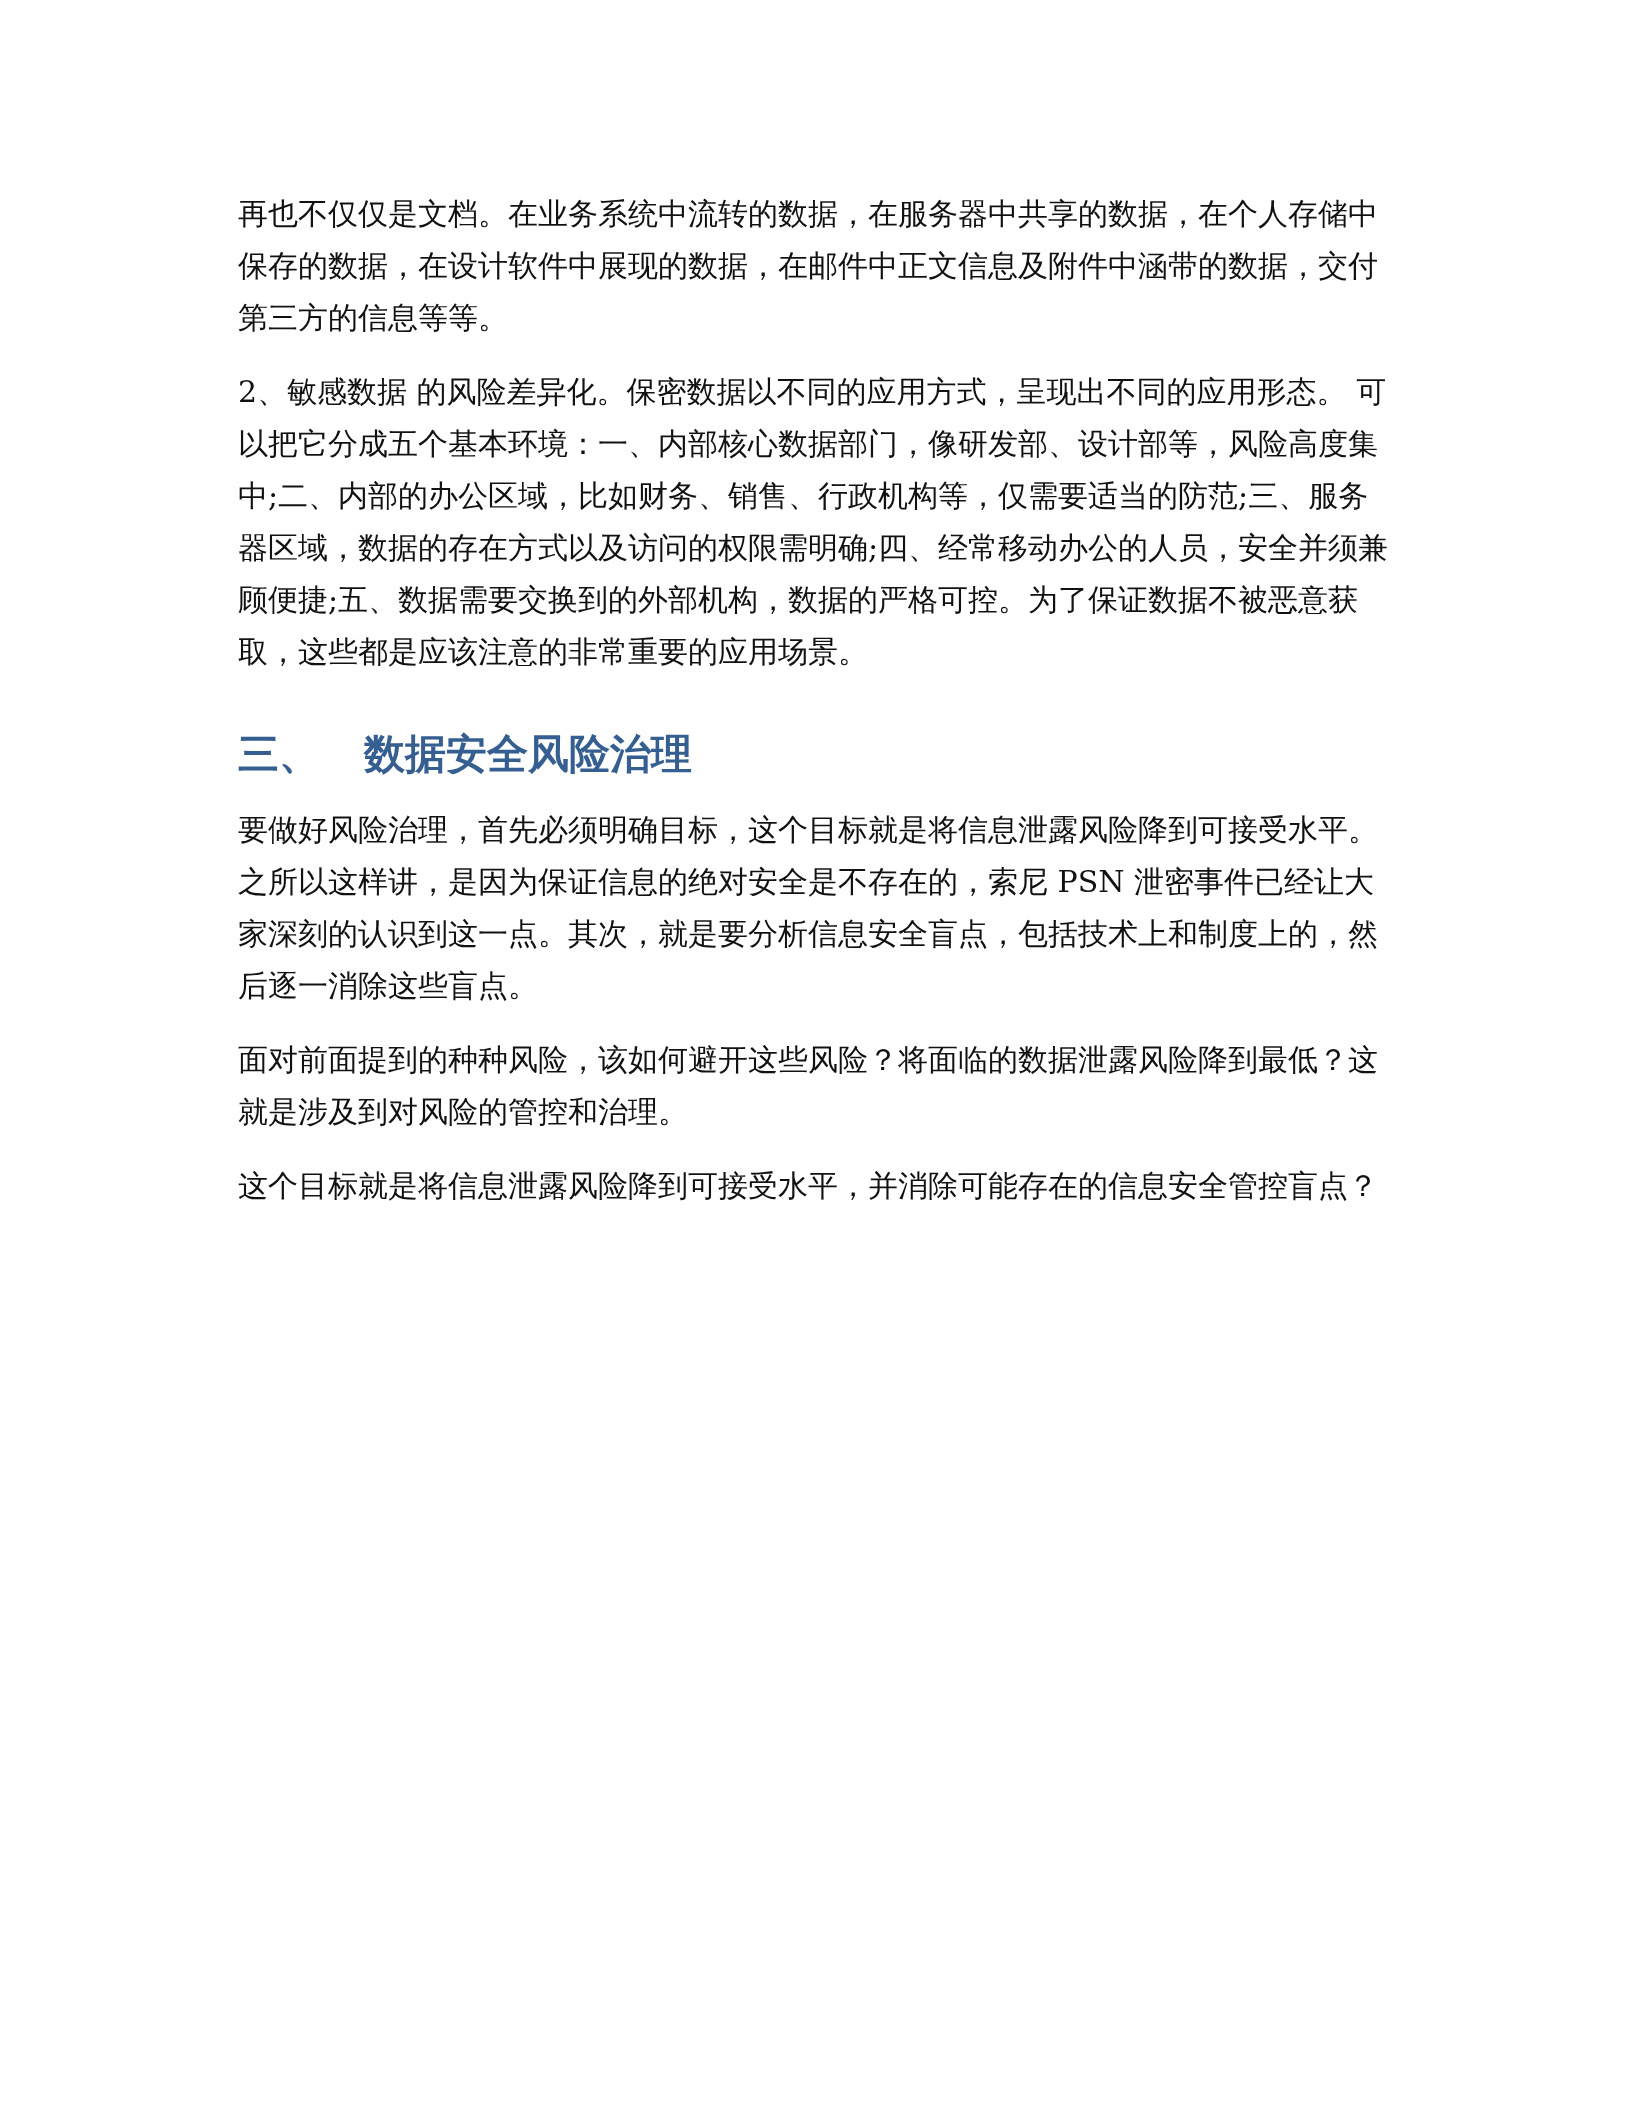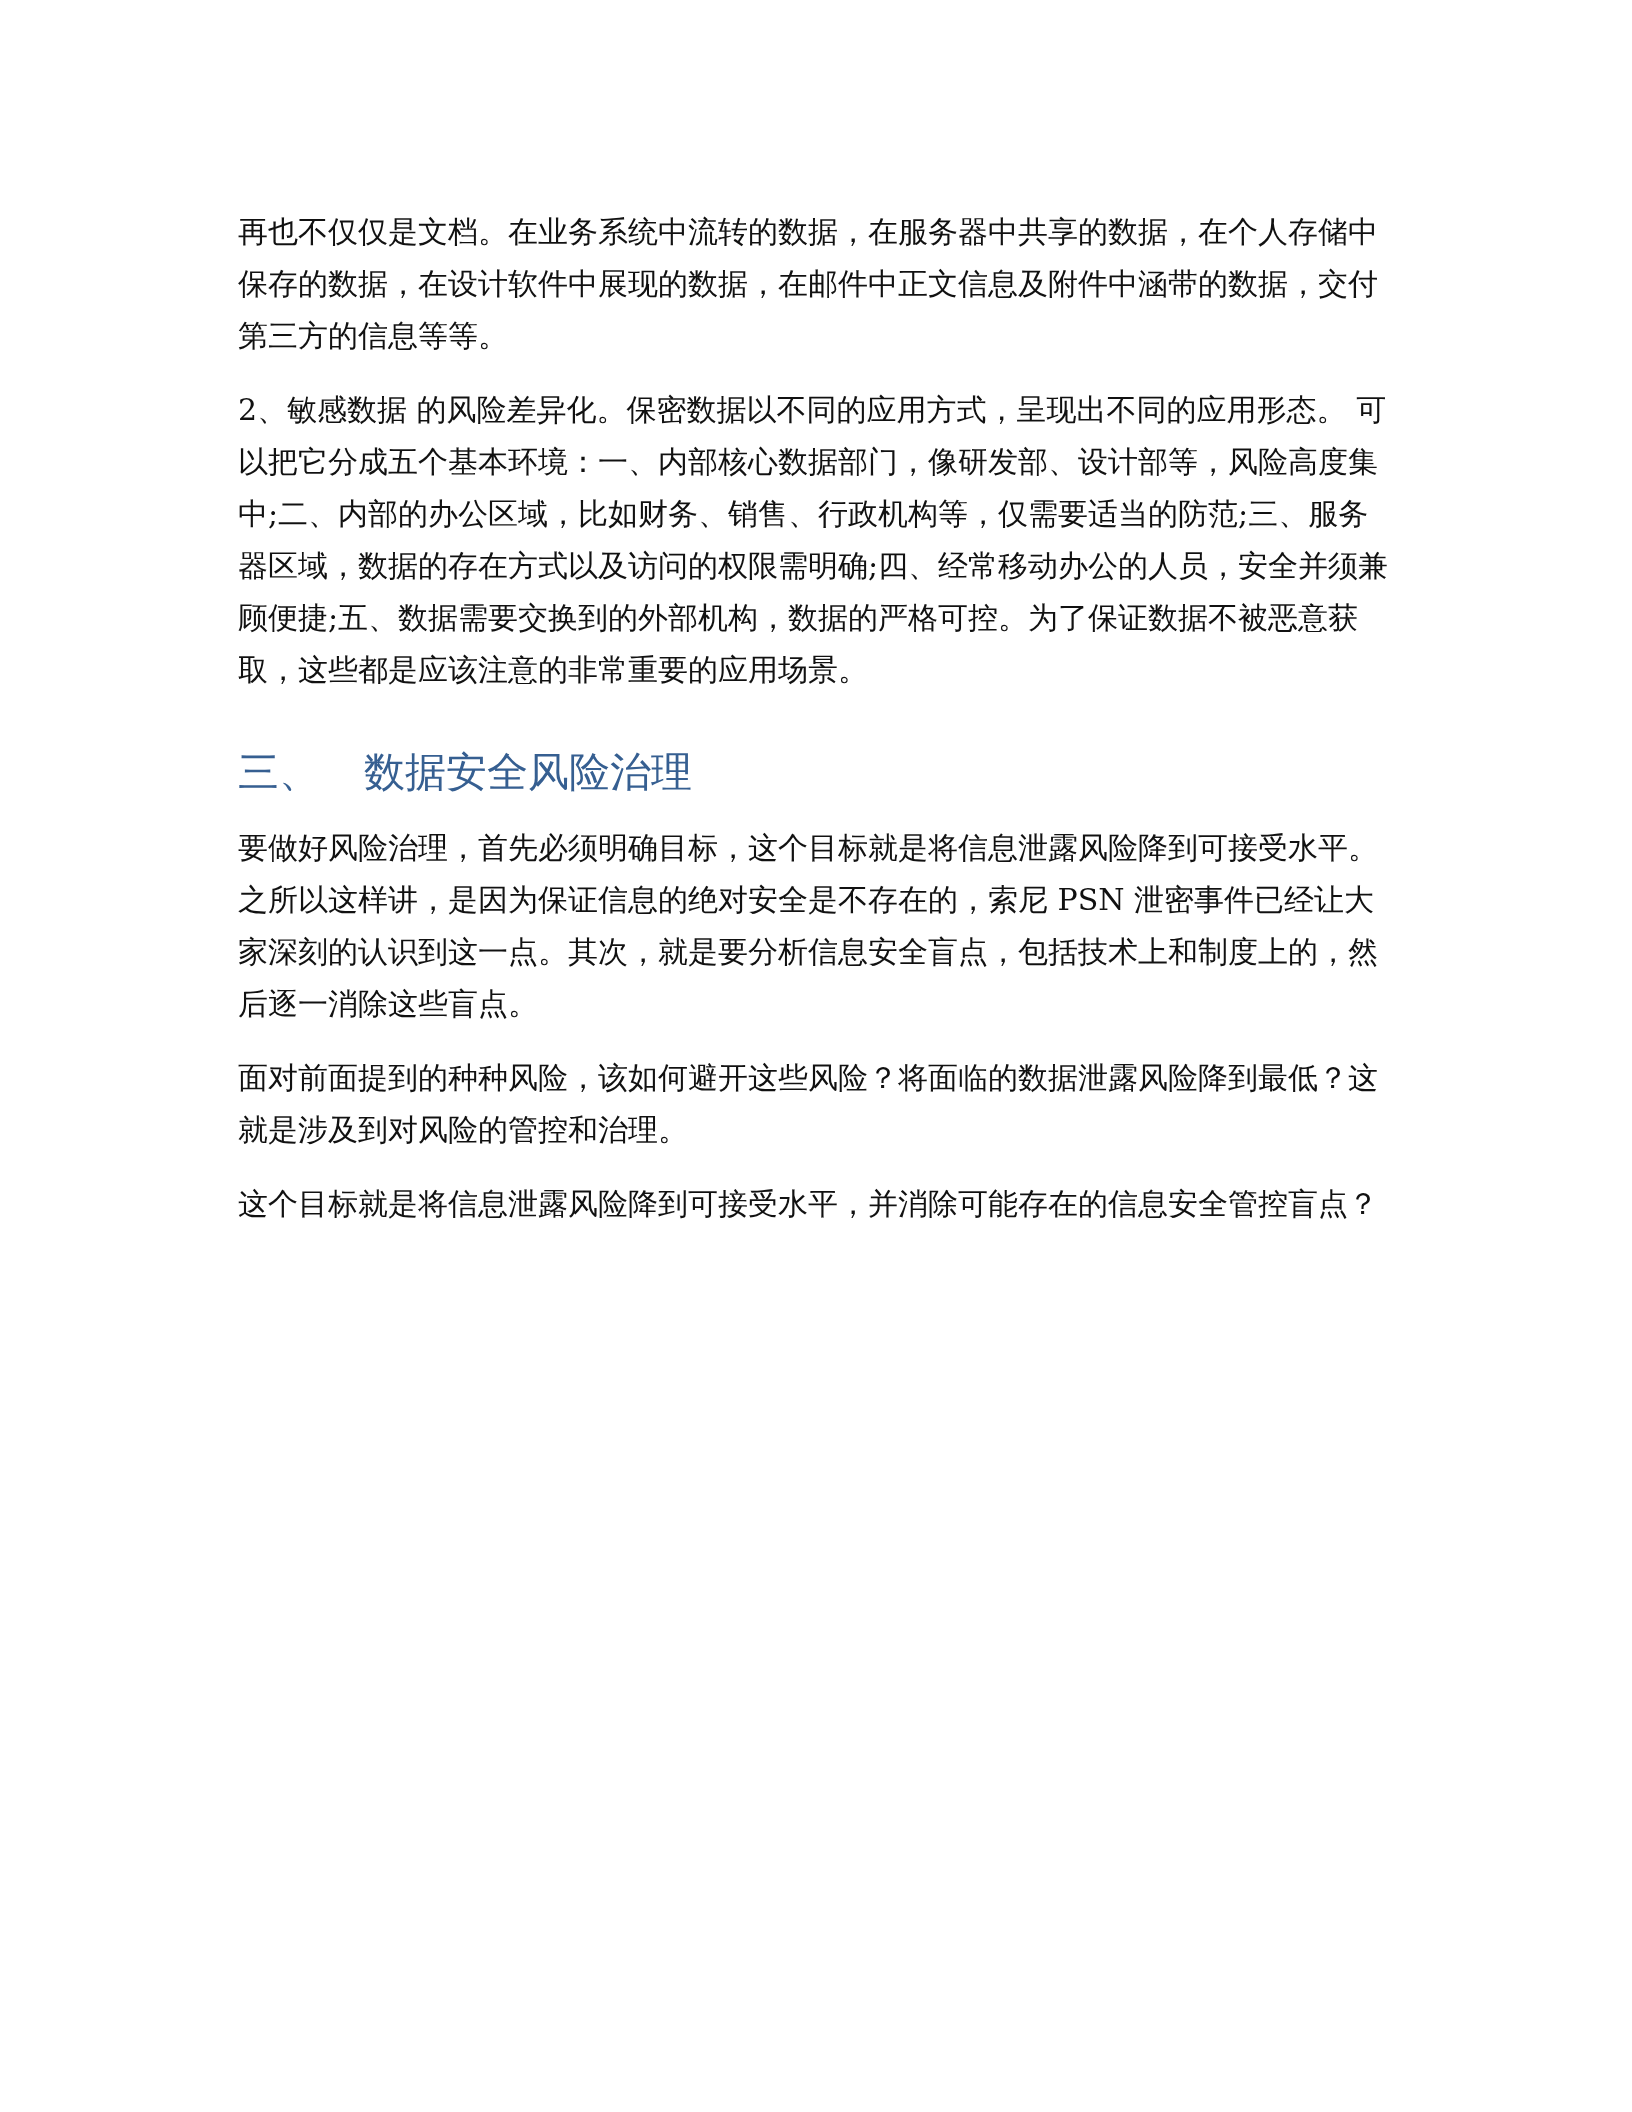--- a/index.html
+++ b/index.html
@@ -1,39 +1,39 @@
 <!DOCTYPE html>
 <html><head>
 <meta charset="utf-8">
 <style>
   html, body { margin: 0; padding: 0; background: #ffffff; }
   body { width: 1632px; height: 2112px; position: relative; overflow: hidden; }
   .page {
     position: absolute;
     left: 238px;
-    top: 206px;
+    top: 188px;
     width: 1152px;
     font-family: "DejaVu Serif", "Liberation Serif", serif;
     color: #111111;
   }
   .para {
     font-size: 30px;
     line-height: 52px;
     margin: 0 0 22px 0;
     letter-spacing: 0px;
     text-align: left;
     word-break: break-all;
   }
   .heading {
     font-family: "DejaVu Serif", "Liberation Serif", serif;
     font-size: 41px;
     line-height: 56px;
     color: #365f91;
     margin: 48px 0 22px 0;
-    font-weight: normal;
+    font-weight: bold;
   }
   .heading .num { margin-right: 44px; }
 </style>
 </head>
 <body>
 
 <div class="page">
   <p class="para">再也不仅仅是文档。在业务系统中流转的数据，在服务器中共享的数据，在个人存储中保存的数据，在设计软件中展现的数据，在邮件中正文信息及附件中涵带的数据，交付第三方的信息等等。</p>
   <p class="para">2、敏感数据 的风险差异化。保密数据以不同的应用方式，呈现出不同的应用形态。 可以把它分成五个基本环境：一、内部核心数据部门，像研发部、设计部等，风险高度集中;二、内部的办公区域，比如财务、销售、行政机构等，仅需要适当的防范;三、服务器区域，数据的存在方式以及访问的权限需明确;四、经常移动办公的人员，安全并须兼顾便捷;五、数据需要交换到的外部机构，数据的严格可控。为了保证数据不被恶意获取，这些都是应该注意的非常重要的应用场景。</p>
 

